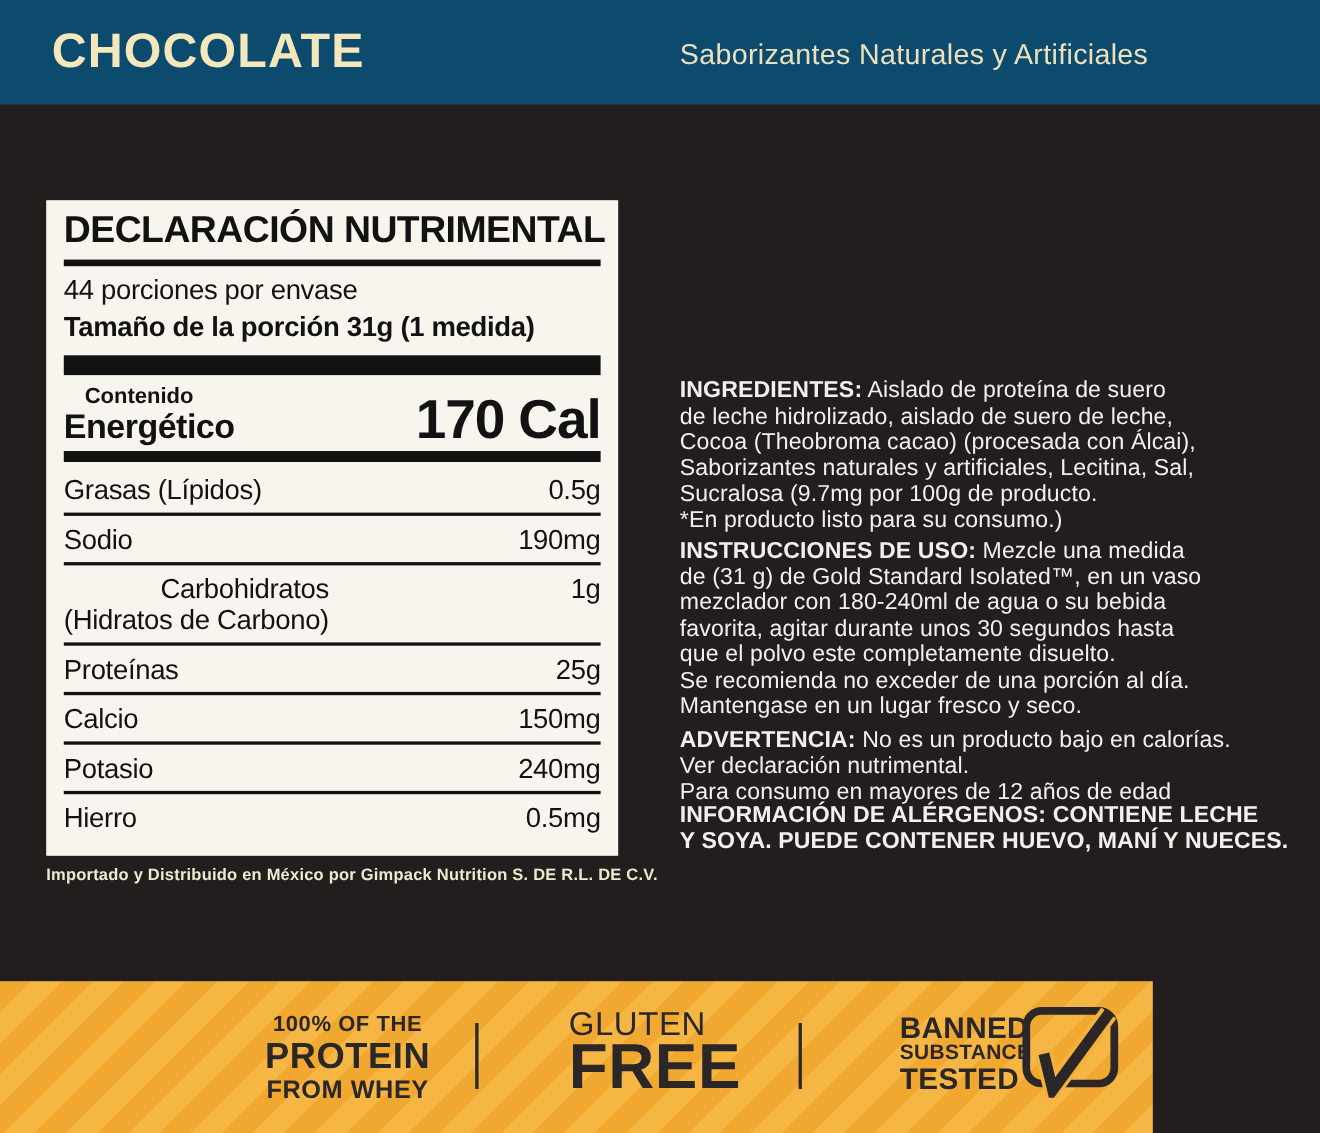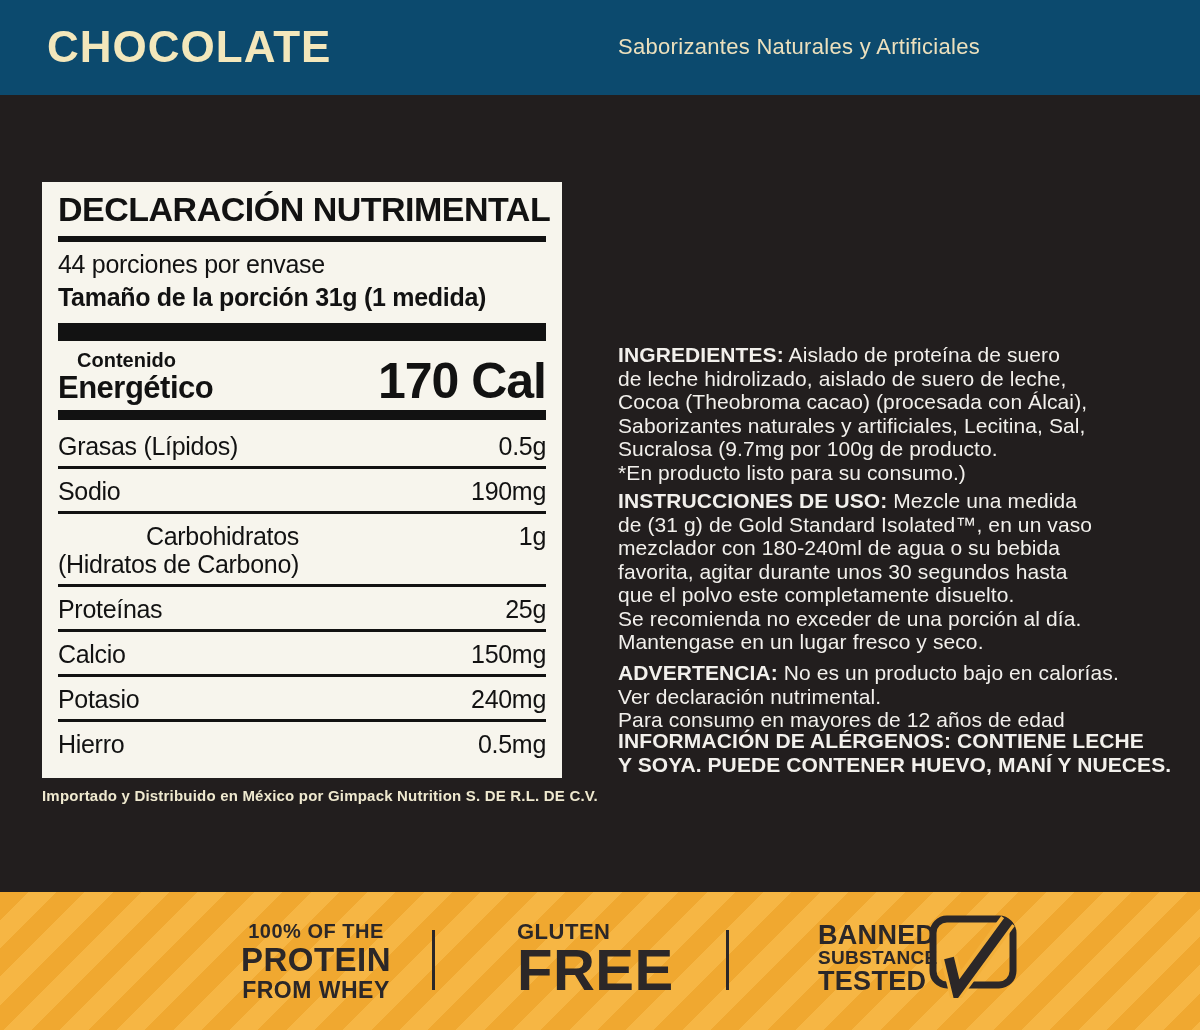--- a/index.html
+++ b/index.html
@@ -17,21 +17,21 @@
     position: absolute; left: 0; top: 0; width: 1200px; height: 95px;
     background: #0c4a6e;
   }
   .flavor-name {
     position: absolute; left: 47px; top: 22px;
     font-size: 44px; font-weight: 800; letter-spacing: 1px;
     color: #f3e7bb;
   }
   .flavor-subtitle {
     position: absolute; left: 618px; top: 34px;
-    font-size: 22px; font-weight: 400; letter-spacing: 0.3px;
+    font-size: 26px; font-weight: 400; letter-spacing: 0.3px;
     color: #ece0bd;
   }
 
   
   .nutrition-panel {
     position: absolute; left: 42px; top: 182px; width: 520px; height: 596px;
     background: #f7f5ed; color: #121212;
     padding: 8px 16px 0 16px;
   }
   .np-title {
@@ -76,39 +76,39 @@
     white-space: pre; letter-spacing: 0.1px;
   }
   .info-para b { font-weight: 700; }
   .p-ingredients { top: 343px; }
   .p-instructions { top: 489px; }
   .p-warning { top: 661px; }
   .p-allergens { top: 729px; font-weight: 700; }
 
   
   .bottom-band {
-    position: absolute; left: 0; top: 892px; width: 1200px; height: 138px;
+    position: absolute; left: 0; top: 892px; width: 1048px; height: 138px;
     background: repeating-linear-gradient(135deg,
       #f0a830 0px, #f0a830 20px,
       #f6b644 20px, #f6b644 40px);
     color: #2b2728;
   }
   .badge { position: absolute; }
   .badge-protein { left: 196px; top: 28px; width: 240px; text-align: center; }
   .bp-line1 { font-size: 20px; font-weight: 700; letter-spacing: 0.5px; }
   .bp-line2 { font-size: 33px; font-weight: 800; letter-spacing: 0.5px; line-height: 34px; }
   .bp-line3 { font-size: 23px; font-weight: 700; letter-spacing: 0.5px; }
   .band-divider {
     position: absolute; width: 3px; height: 60px; top: 38px;
     background: #2b2728;
   }
   .divider-1 { left: 432px; }
   .divider-2 { left: 726px; }
   .badge-gluten { left: 517px; top: 24px; }
-  .bg-line1 { font-size: 22px; font-weight: 700; letter-spacing: 0.5px; line-height: 32px; }
+  .bg-line1 { font-size: 30px; font-weight: 400; letter-spacing: 0.5px; line-height: 32px; }
   .bg-line2 { font-size: 58px; font-weight: 700; letter-spacing: 0.5px; line-height: 44px; }
   .badge-banned { left: 818px; top: 30px; }
   .bb-line1 { font-size: 27px; font-weight: 800; letter-spacing: 0.3px; line-height: 26px; }
   .bb-line2 { font-size: 19px; font-weight: 700; letter-spacing: 0.3px; line-height: 20px; }
   .bb-line3 { font-size: 27px; font-weight: 800; letter-spacing: 0.3px; line-height: 26px; }
   .banned-icon { position: absolute; left: 928px; top: 22px; width: 92px; height: 84px; }
 </style>
 </head>
 <body>
 

